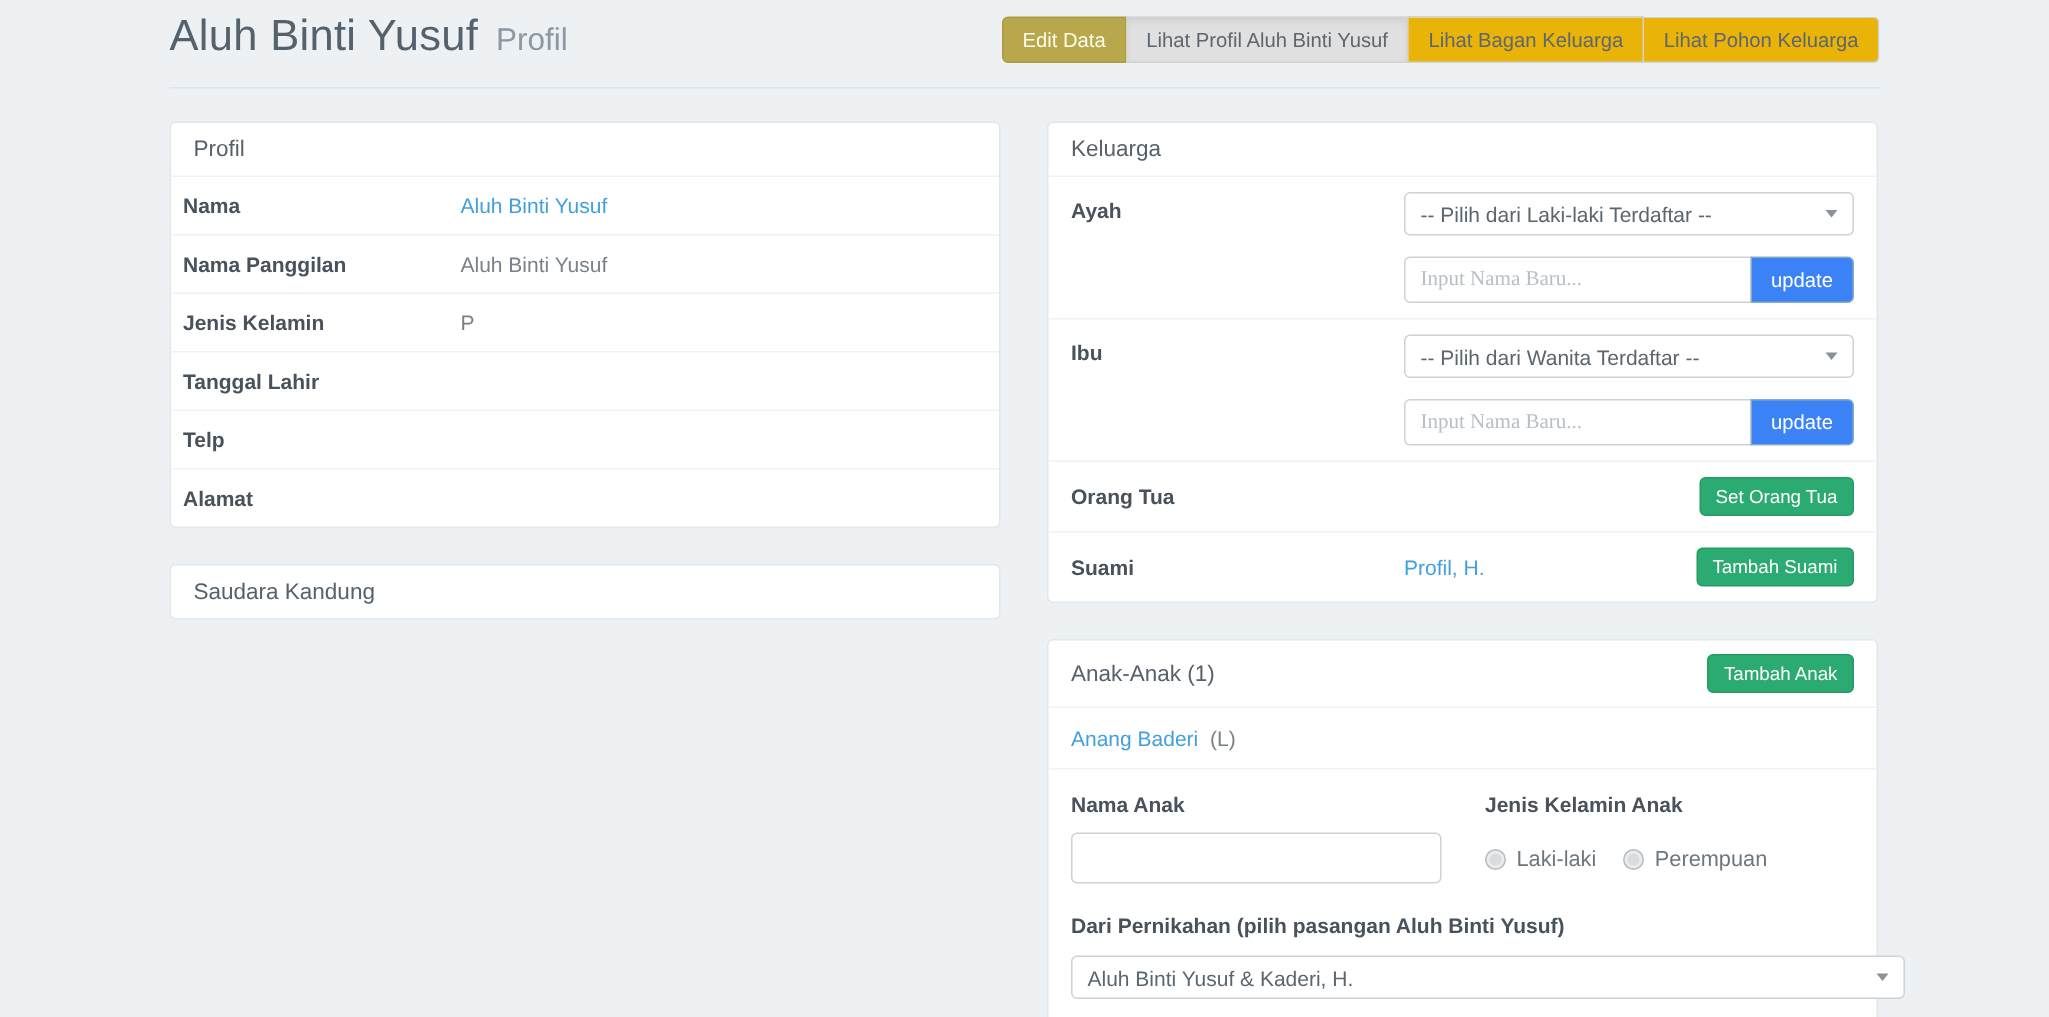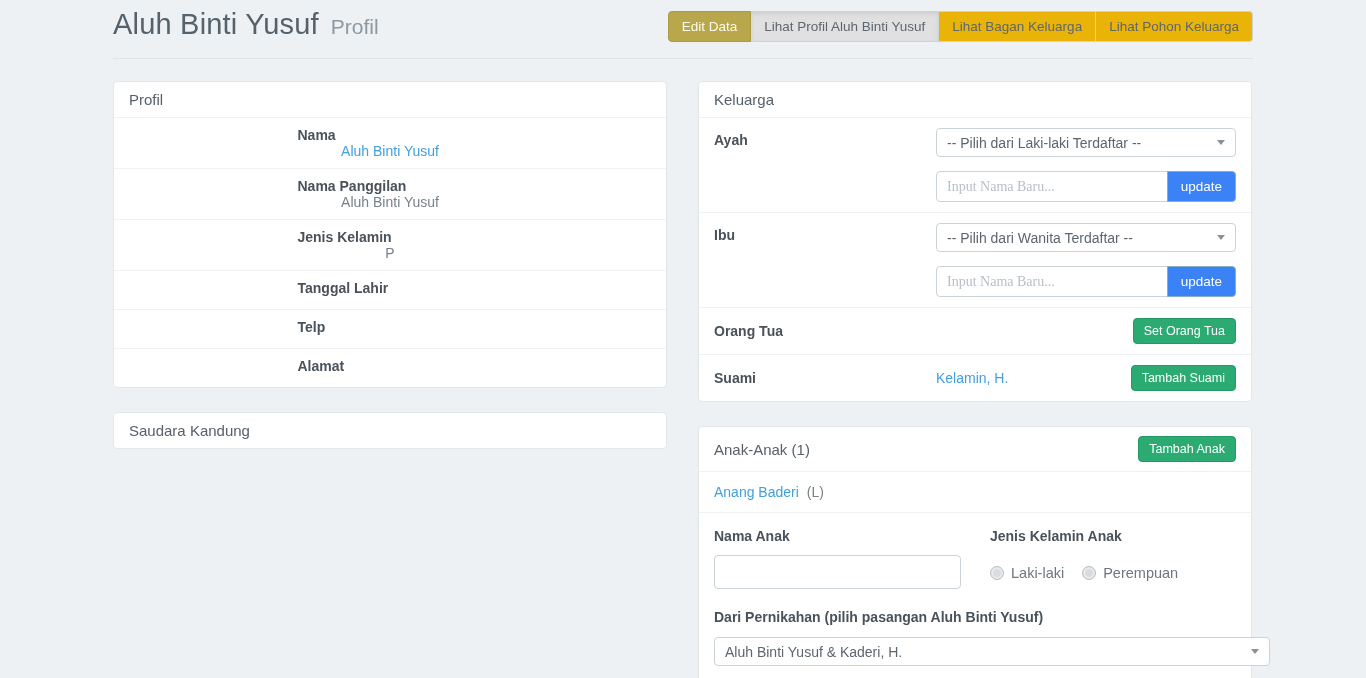--- a/index.html
+++ b/index.html
@@ -34,21 +34,21 @@
   .col { width:554px; }
 
   
   .panel { background:#fff; border:1px solid #e2e7ea; border-radius:4px; margin-bottom:24px; }
   .panel-heading {
     padding:9px 15px; font-size:15px; color:#57616a;
     display:flex; justify-content:space-between; align-items:center;
   }
 
   
-  .trow { display:flex; border-top:1px solid #f0f2f4; padding:9px 8px; min-height:39px; align-items:center;flex-direction:column; }
+  .trow { display:flex; border-top:1px solid #f0f2f4; padding:9px 8px; min-height:39px; align-items:center; }
   .tlabel { width:185px; font-weight:bold; color:#49525a; flex:none; }
   .tvalue { color:#78828a; }
 
   
   .frow { display:flex; border-top:1px solid #f0f2f4; padding:10px 15px; align-items:flex-start;gap:44px; }
   .flabel { width:178px; font-weight:bold; color:#49525a; flex:none; padding-top:4px; }
   .fcontent { flex:1; }
   .frow.vcenter { align-items:center; }
   .frow.vcenter .flabel { padding-top:0; }
   .push-right { margin-left:auto; }
@@ -197,21 +197,21 @@
           </div>
         </div>
 
         <div class="frow vcenter">
           <div class="flabel">Orang Tua</div>
           <button class="btn-green push-right">Set Orang Tua</button>
         </div>
 
         <div class="frow vcenter">
           <div class="flabel">Suami</div>
-          <a class="link" href="#">Kelamin, H.</a>
+          <a class="link" href="#">Profil, H.</a>
           <button class="btn-green push-right">Tambah Suami</button>
         </div>
       </div>
 
       <div class="panel">
         <div class="panel-heading">
           <span>Anak-Anak (1)</span>
           <button class="btn-green">Tambah Anak</button>
         </div>
 

